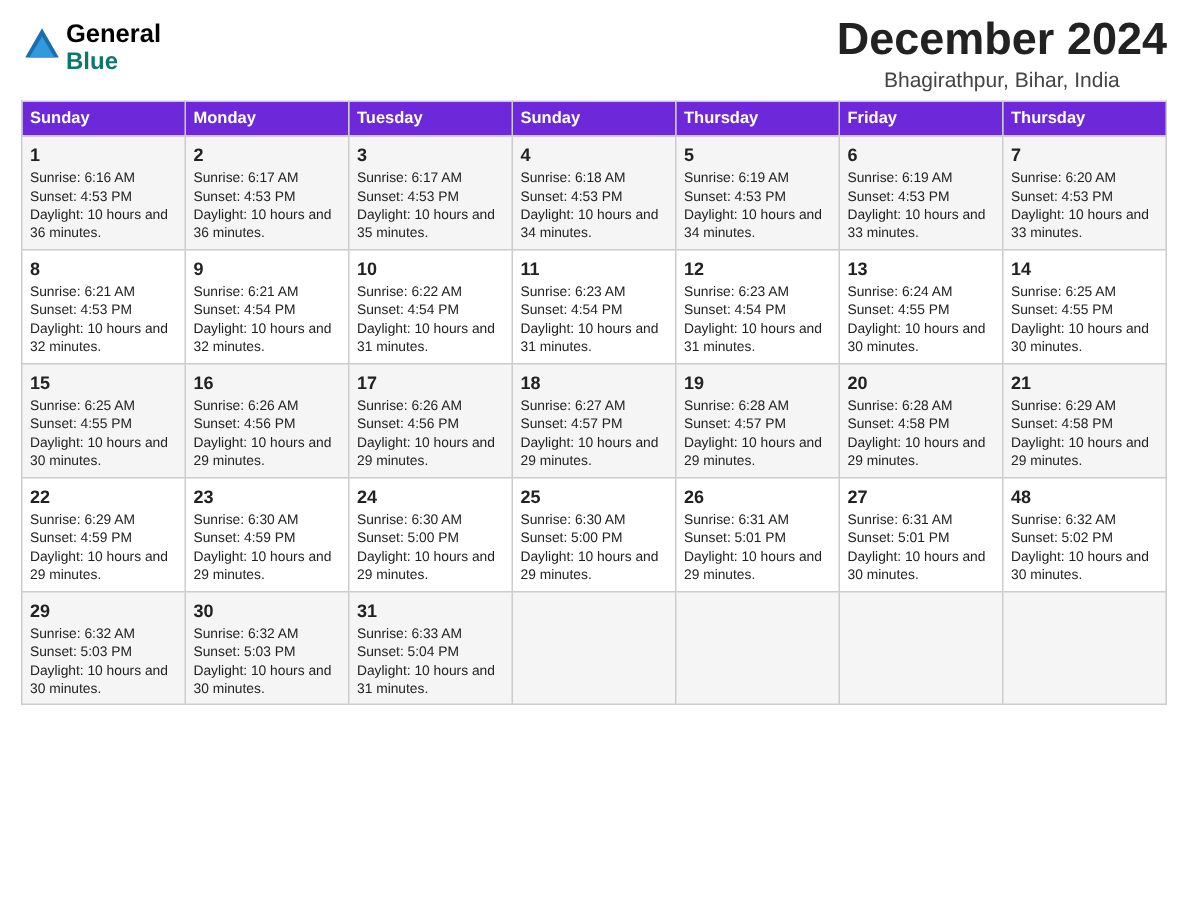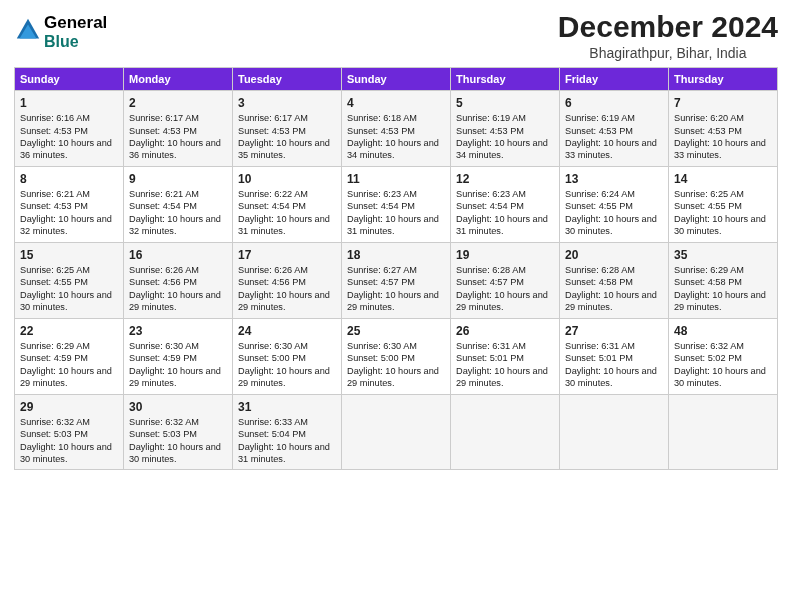--- a/index.html
+++ b/index.html
@@ -136,21 +136,21 @@
           <td><span class="day-num">13</span><span>Sunrise: 6:24 AM</span><br><span>Sunset: 4:55 PM</span><br><span>Daylight: 10 hours and 30 minutes.</span></td>
           <td><span class="day-num">14</span><span>Sunrise: 6:25 AM</span><br><span>Sunset: 4:55 PM</span><br><span>Daylight: 10 hours and 30 minutes.</span></td>
         </tr>
         <tr>
           <td><span class="day-num">15</span><span>Sunrise: 6:25 AM</span><br><span>Sunset: 4:55 PM</span><br><span>Daylight: 10 hours and 30 minutes.</span></td>
           <td><span class="day-num">16</span><span>Sunrise: 6:26 AM</span><br><span>Sunset: 4:56 PM</span><br><span>Daylight: 10 hours and 29 minutes.</span></td>
           <td><span class="day-num">17</span><span>Sunrise: 6:26 AM</span><br><span>Sunset: 4:56 PM</span><br><span>Daylight: 10 hours and 29 minutes.</span></td>
           <td><span class="day-num">18</span><span>Sunrise: 6:27 AM</span><br><span>Sunset: 4:57 PM</span><br><span>Daylight: 10 hours and 29 minutes.</span></td>
           <td><span class="day-num">19</span><span>Sunrise: 6:28 AM</span><br><span>Sunset: 4:57 PM</span><br><span>Daylight: 10 hours and 29 minutes.</span></td>
           <td><span class="day-num">20</span><span>Sunrise: 6:28 AM</span><br><span>Sunset: 4:58 PM</span><br><span>Daylight: 10 hours and 29 minutes.</span></td>
-          <td><span class="day-num">35</span><span>Sunrise: 6:29 AM</span><br><span>Sunset: 4:58 PM</span><br><span>Daylight: 10 hours and 29 minutes.</span></td>
+          <td><span class="day-num">21</span><span>Sunrise: 6:29 AM</span><br><span>Sunset: 4:58 PM</span><br><span>Daylight: 10 hours and 29 minutes.</span></td>
         </tr>
         <tr>
           <td><span class="day-num">22</span><span>Sunrise: 6:29 AM</span><br><span>Sunset: 4:59 PM</span><br><span>Daylight: 10 hours and 29 minutes.</span></td>
           <td><span class="day-num">23</span><span>Sunrise: 6:30 AM</span><br><span>Sunset: 4:59 PM</span><br><span>Daylight: 10 hours and 29 minutes.</span></td>
           <td><span class="day-num">24</span><span>Sunrise: 6:30 AM</span><br><span>Sunset: 5:00 PM</span><br><span>Daylight: 10 hours and 29 minutes.</span></td>
           <td><span class="day-num">25</span><span>Sunrise: 6:30 AM</span><br><span>Sunset: 5:00 PM</span><br><span>Daylight: 10 hours and 29 minutes.</span></td>
           <td><span class="day-num">26</span><span>Sunrise: 6:31 AM</span><br><span>Sunset: 5:01 PM</span><br><span>Daylight: 10 hours and 29 minutes.</span></td>
           <td><span class="day-num">27</span><span>Sunrise: 6:31 AM</span><br><span>Sunset: 5:01 PM</span><br><span>Daylight: 10 hours and 30 minutes.</span></td>
           <td><span class="day-num">48</span><span>Sunrise: 6:32 AM</span><br><span>Sunset: 5:02 PM</span><br><span>Daylight: 10 hours and 30 minutes.</span></td>
         </tr>

